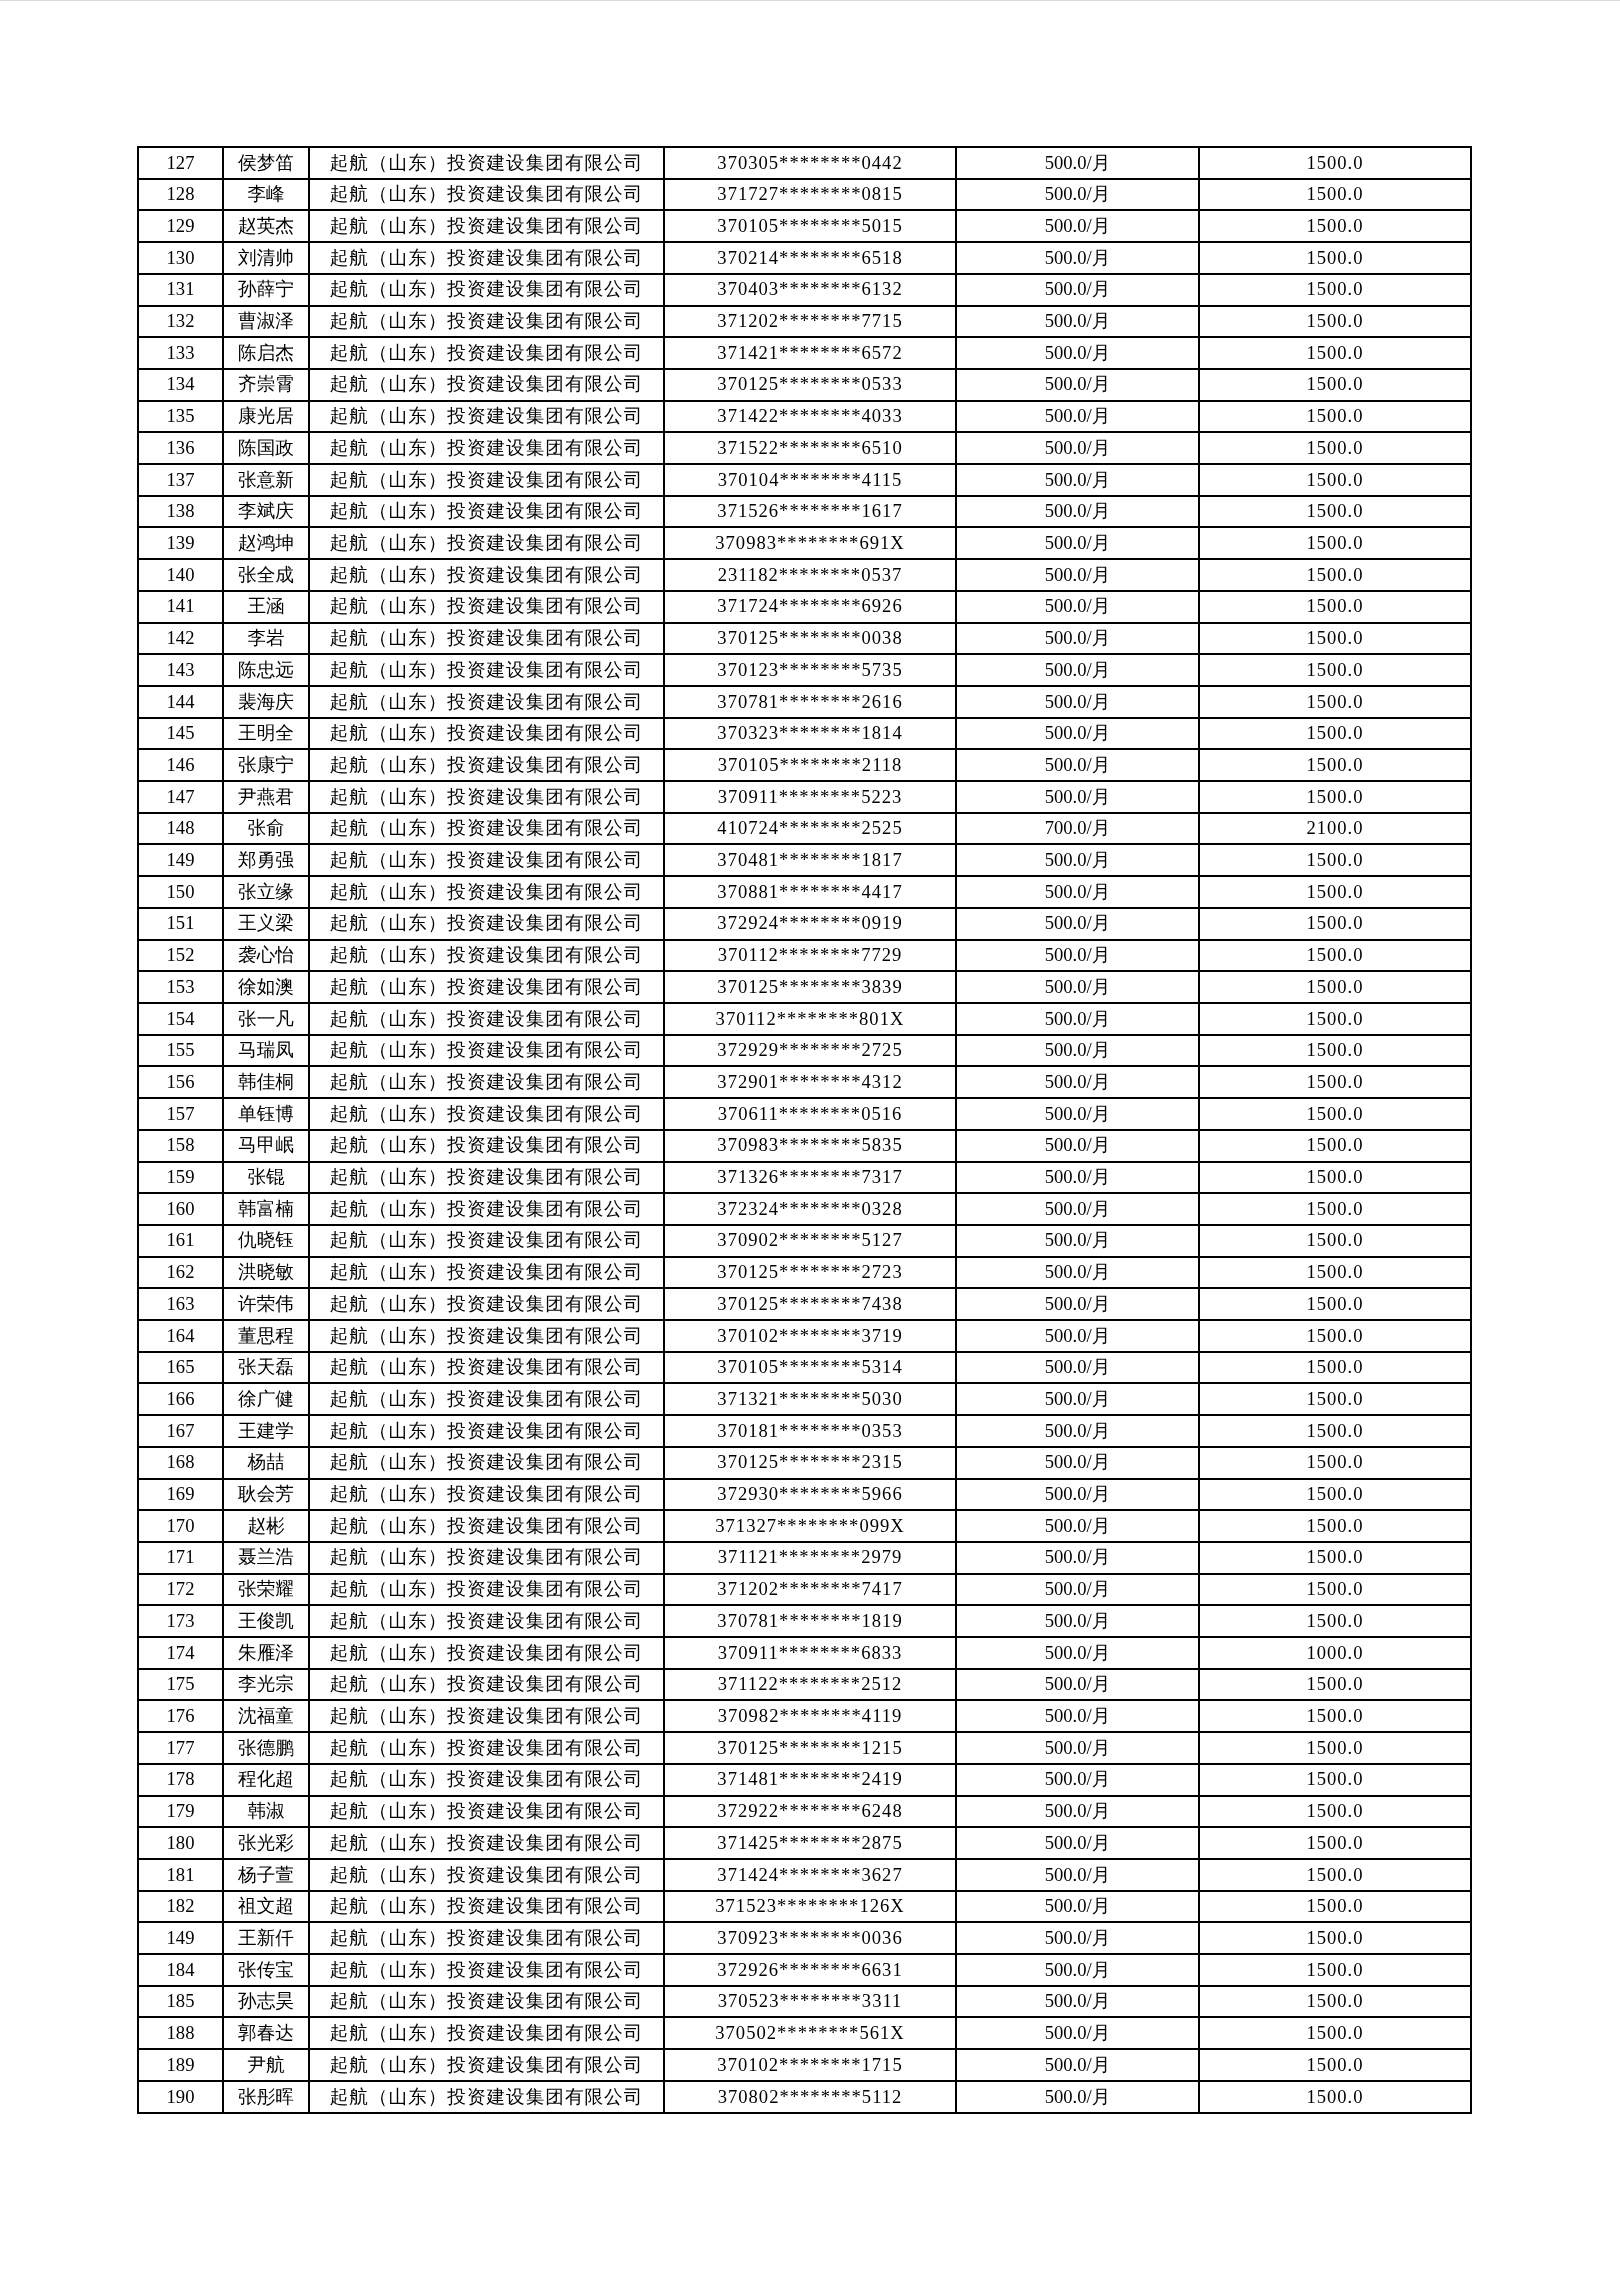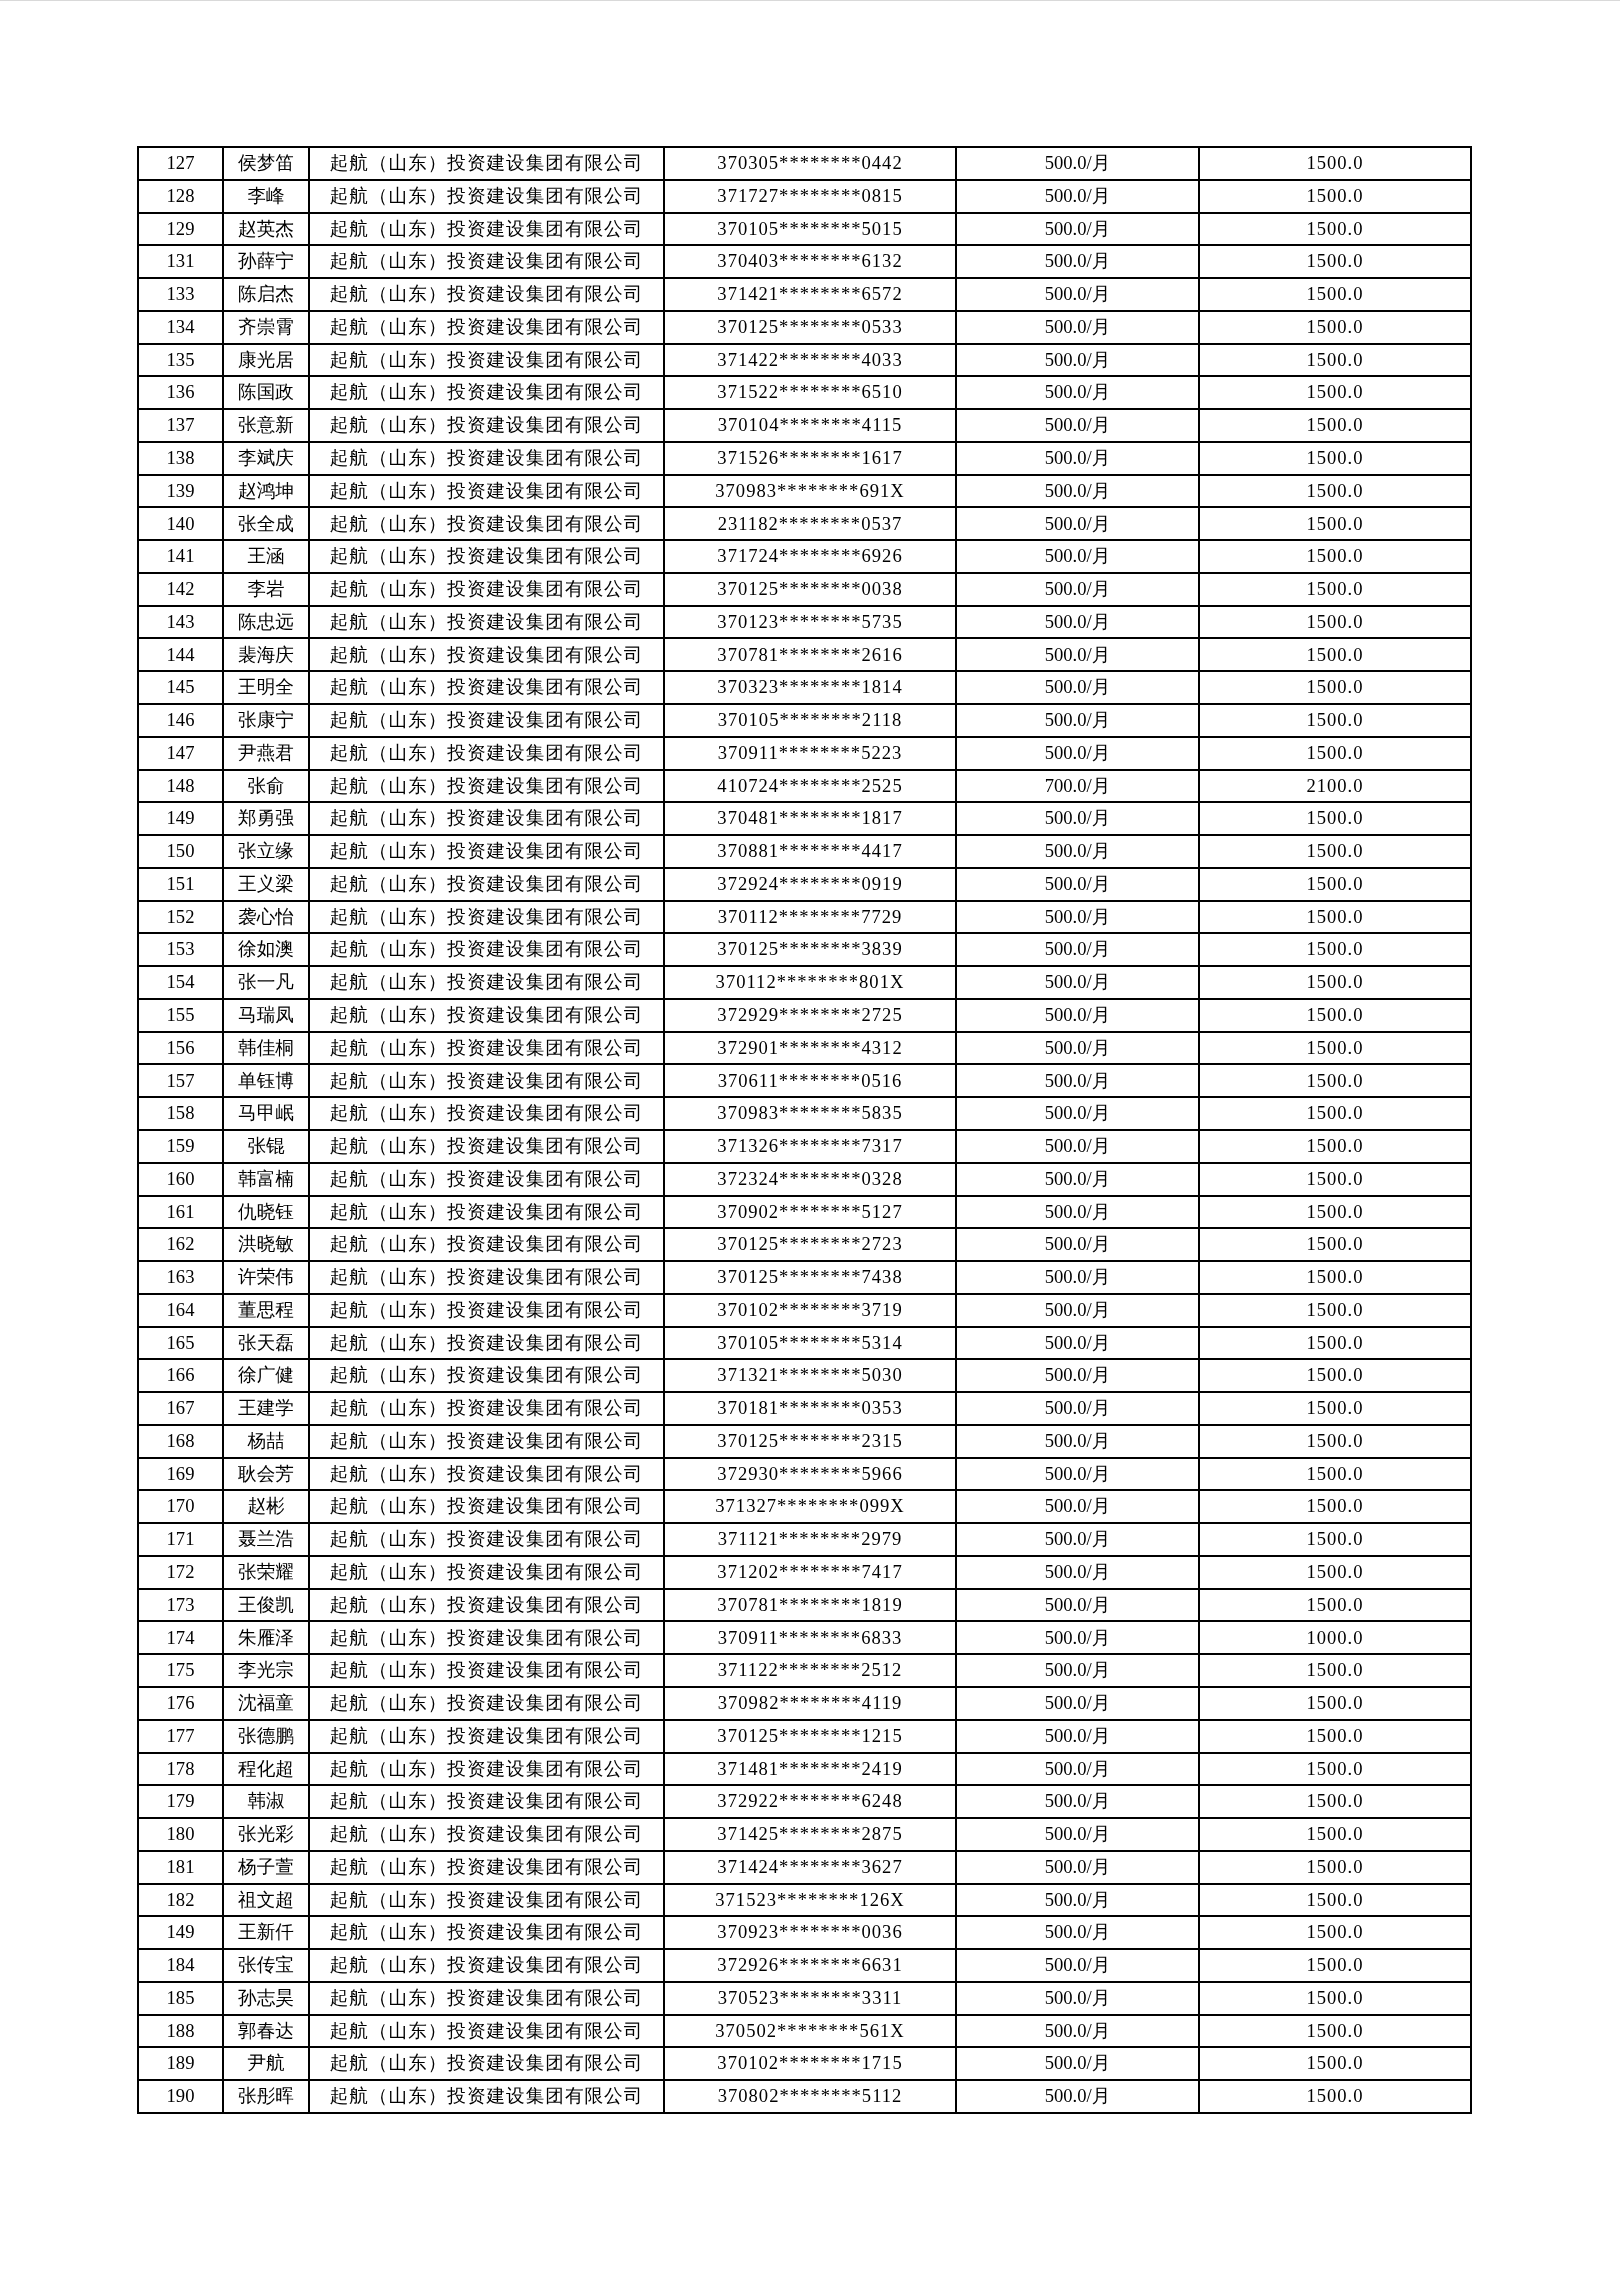--- a/index.html
+++ b/index.html
@@ -69,24 +69,40 @@
         </tr>
         <tr>
           <td class="c0">129</td>
           <td class="c1">赵英杰</td>
           <td class="c2">起航（山东）投资建设集团有限公司</td>
           <td class="c3">370105********5015</td>
           <td class="c4">500.0/月</td>
           <td class="c5">1500.0</td>
         </tr>
         <tr>
+          <td class="c0">130</td>
+          <td class="c1">刘清帅</td>
+          <td class="c2">起航（山东）投资建设集团有限公司</td>
+          <td class="c3">370214********6518</td>
+          <td class="c4">500.0/月</td>
+          <td class="c5">1500.0</td>
+        </tr>
+        <tr>
           <td class="c0">131</td>
           <td class="c1">孙薛宁</td>
           <td class="c2">起航（山东）投资建设集团有限公司</td>
           <td class="c3">370403********6132</td>
+          <td class="c4">500.0/月</td>
+          <td class="c5">1500.0</td>
+        </tr>
+        <tr>
+          <td class="c0">132</td>
+          <td class="c1">曹淑泽</td>
+          <td class="c2">起航（山东）投资建设集团有限公司</td>
+          <td class="c3">371202********7715</td>
           <td class="c4">500.0/月</td>
           <td class="c5">1500.0</td>
         </tr>
         <tr>
           <td class="c0">133</td>
           <td class="c1">陈启杰</td>
           <td class="c2">起航（山东）投资建设集团有限公司</td>
           <td class="c3">371421********6572</td>
           <td class="c4">500.0/月</td>
           <td class="c5">1500.0</td>

